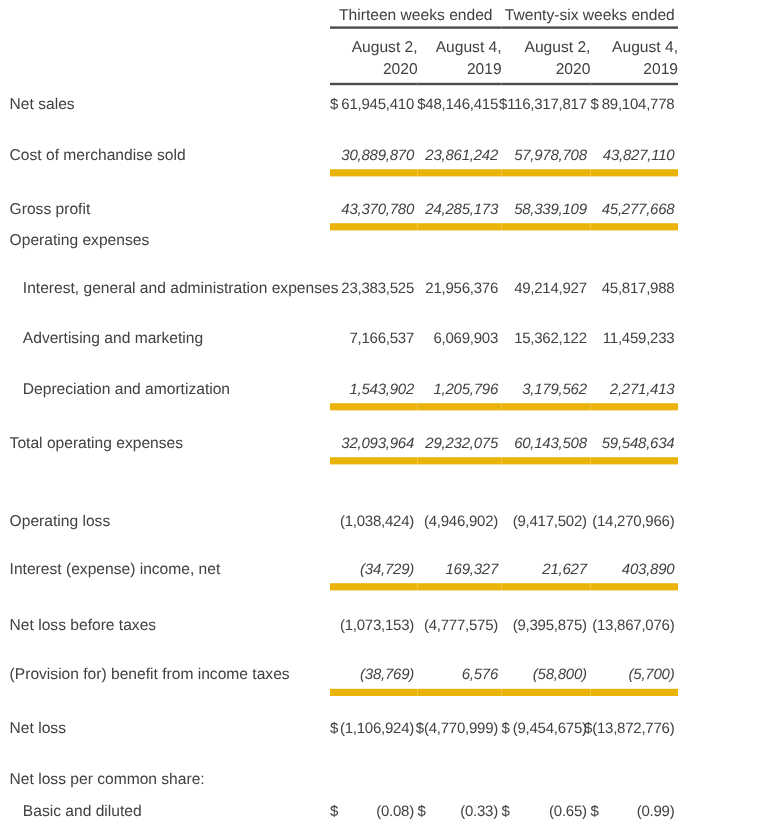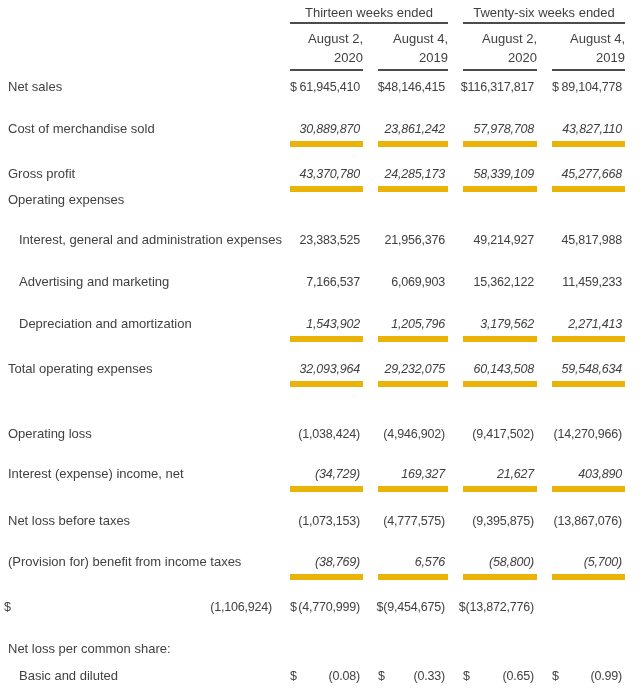--- a/index.html
+++ b/index.html
@@ -15,21 +15,20 @@
     font-family: "Liberation Sans", "DejaVu Sans", sans-serif;
     color: #414141;
     font-size: 13px;
   }
   .sheet { position: relative; width: 640px; height: 688px; }
 
   
   .row {
     display: grid;
     grid-template-columns: 271px 73px 70px 74px 73px;
-    column-gap: 15px;
     padding-left: 4px;
     align-items: start;
   }
 
   
   .group-row { margin-top: 5px; }
   .group-cell {
     text-align: center;
     line-height: 16px;
     padding-bottom: 1px;
@@ -286,20 +285,21 @@
       </div>
     <div class="val u">
         <span class="v">(58,800)</span>
       </div>
     <div class="val u">
         <span class="v">(5,700)</span>
       </div>
   </div>
 
   <div class="row" style="margin-top:19px">
+    <div class="label">Net loss</div>
     <div class="val">
         <span class="cur">$</span>
         <span class="v">(1,106,924)</span>
       </div>
     <div class="val">
         <span class="cur">$</span>
         <span class="v">(4,770,999)</span>
       </div>
     <div class="val">
         <span class="cur">$</span>

